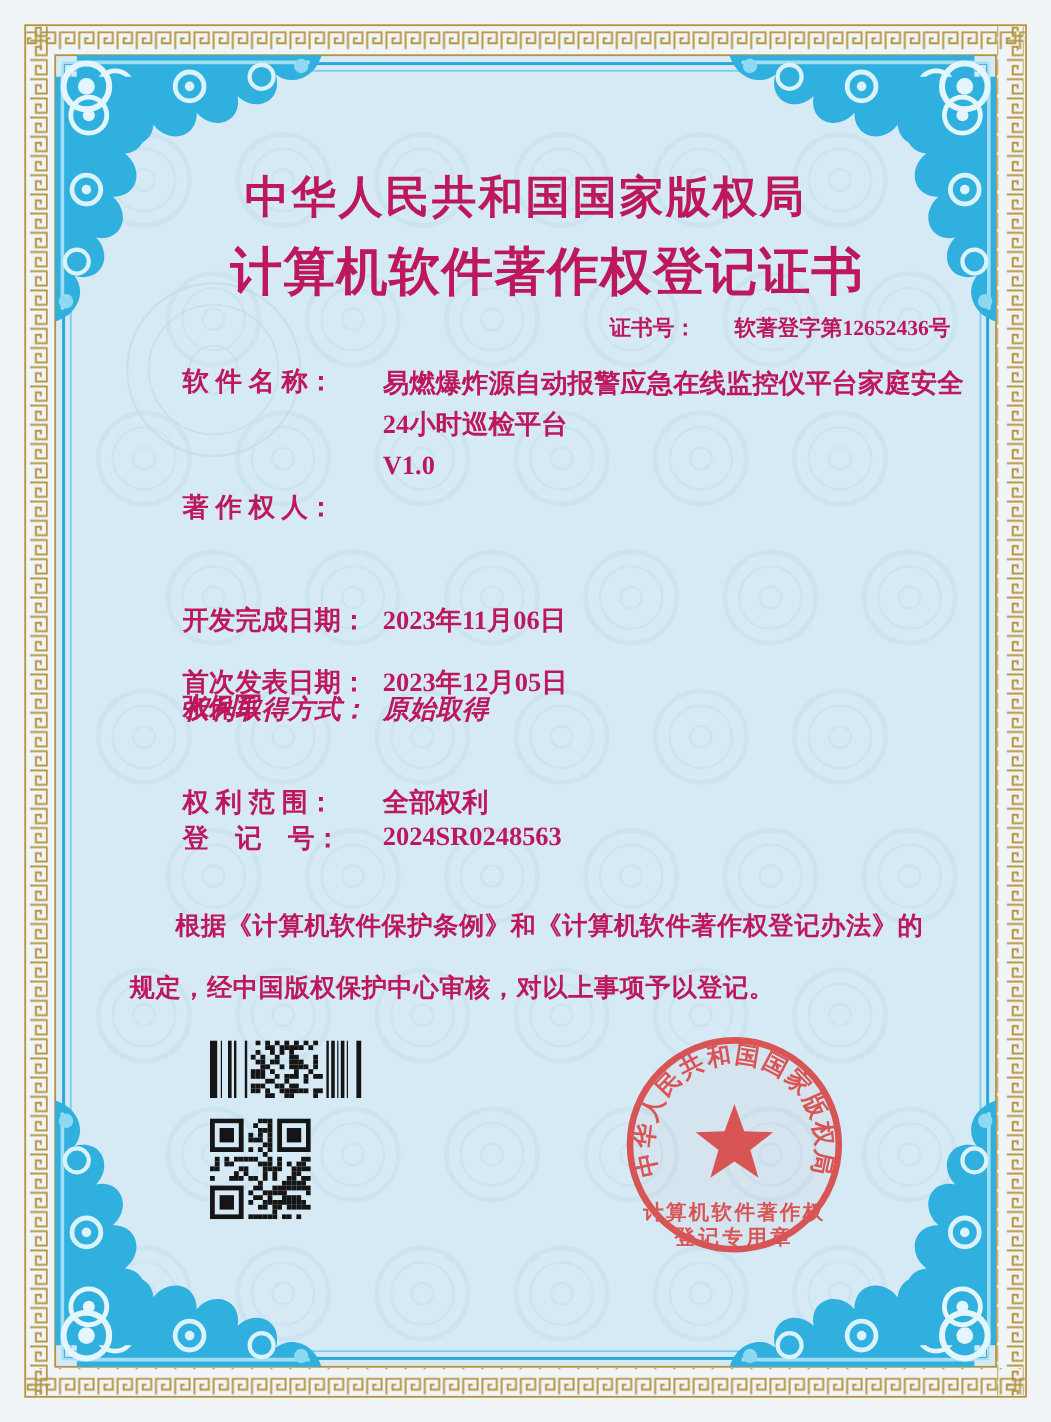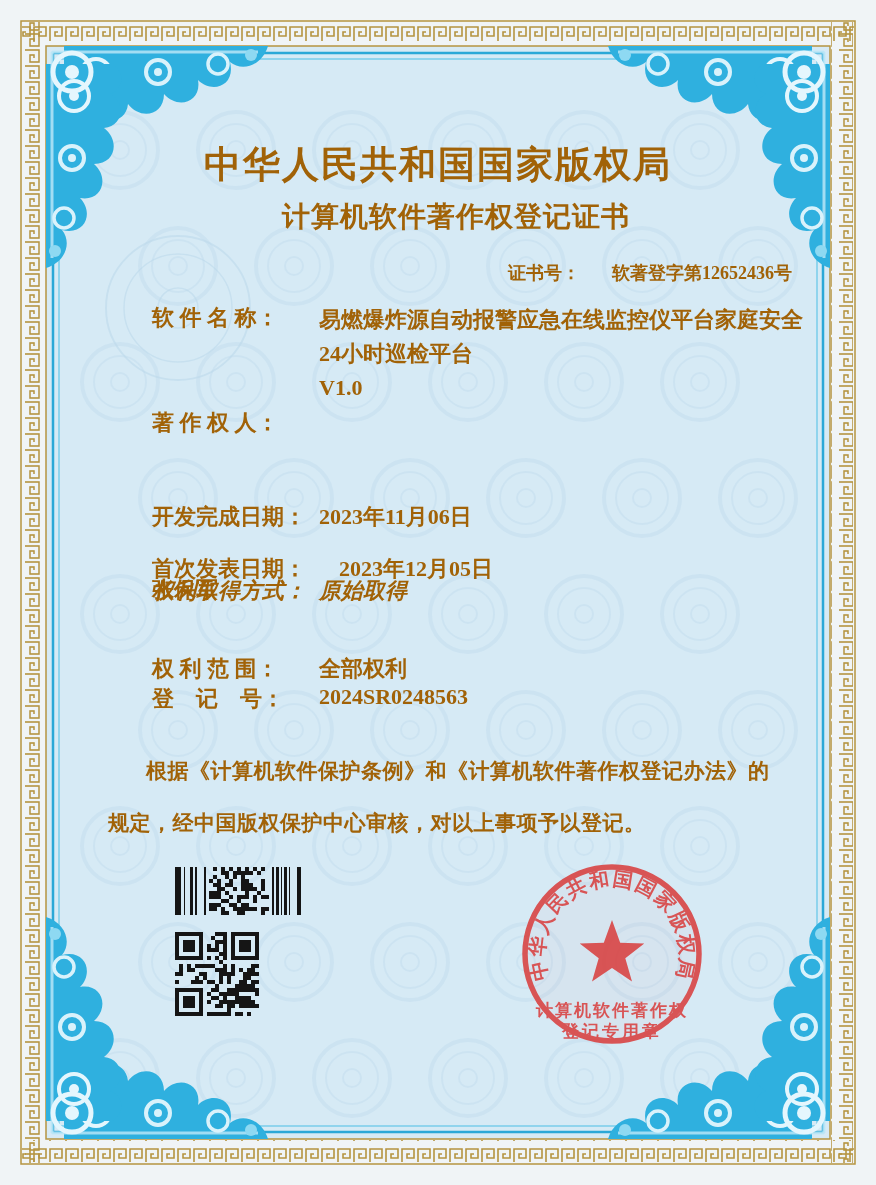--- a/index.html
+++ b/index.html
@@ -1,32 +1,32 @@
 <!DOCTYPE html>
 <html><head>
 <meta charset="utf-8">
 <style>
   html,body{margin:0;padding:0;background:#e8ecee;}
   .page{position:relative;width:876px;height:1185px;background:#f0f4f6;overflow:hidden;
-        font-family:"Liberation Serif","DejaVu Serif",serif;color:#a16207;}
+        font-family:"Liberation Serif","DejaVu Serif",serif;color:#be185d;}
   .abs{position:absolute;}
   svg{display:block;}
   .frame-svg{position:absolute;left:0;top:0;}
   .authority{left:0;right:0;top:140px;text-align:center;font-size:37px;font-weight:bold;
              letter-spacing:2px;white-space:nowrap;}
-  .cert-title{left:0;right:0;top:198px;text-align:center;font-size:28px;font-weight:bold;
+  .cert-title{left:0;right:0;top:198px;text-align:center;font-size:43px;font-weight:bold;
               letter-spacing:1px;white-space:nowrap;margin-left:36px;}
   .certno{top:261px;right:84px;font-size:18px;font-weight:bold;display:flex;gap:32px;white-space:nowrap;}
   .row{position:absolute;left:108px;display:flex;font-weight:bold;font-size:22px;white-space:nowrap;margin-left:44px;}
   .row .lbl{width:167px;flex:0 0 167px;}
   .r-name{top:303px;}
   .r-name .val div{line-height:34px;}
   .r-holder{top:408px;flex-direction:column;}
   .r-dev{top:502px;}
-  .r-pub{top:554px;gap:20px;}
+  .r-pub{top:554px;}
   .r-acq{top:576px;font-style:italic;}
   .r-scope{top:654px;}
   .r-reg{top:684px;}
   .st-line{position:absolute;font-size:21px;font-weight:bold;letter-spacing:0.5px;white-space:nowrap;}
   .st1{left:146px;top:757px;}
   .st2{left:108px;top:809px;}
   .issue-date{left:531px;top:1033px;font-size:25px;font-weight:bold;letter-spacing:2px;white-space:nowrap;}
   .barcode-wrap{left:175px;top:867px;}
   .qr-wrap{left:175px;top:932px;}
   .seal-wrap{left:498px;top:840px;opacity:0.9;}

